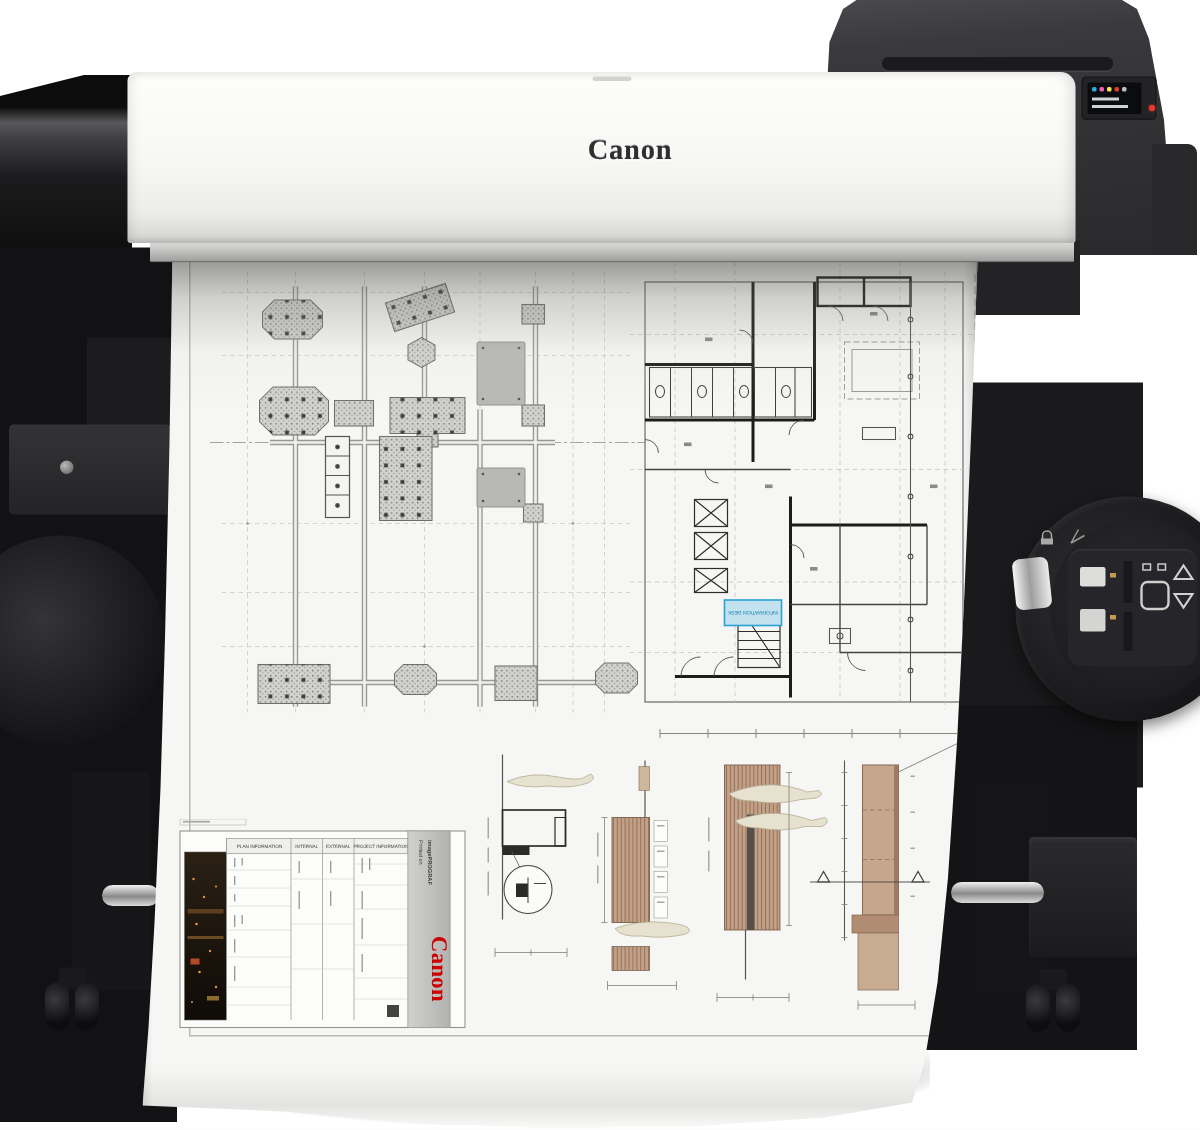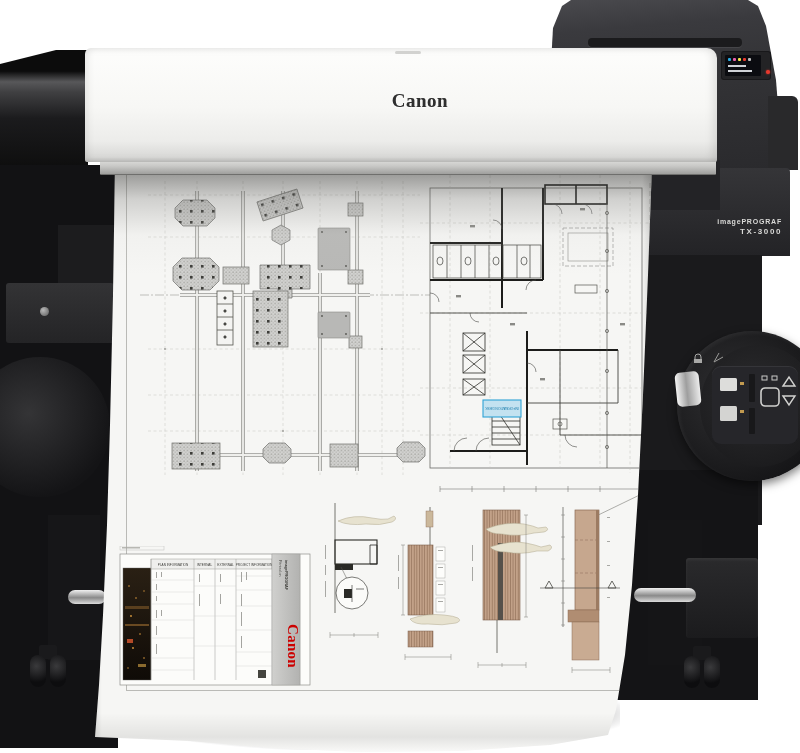--- a/index.html
+++ b/index.html
@@ -114,26 +114,20 @@
   <div class="abs right-edge"></div>
 
   <div class="abs left-body">
     <div class="abs lb-step"></div>
     <div class="abs lb-bracket"></div>
     <div class="abs lb-screw"></div>
     <div class="abs lb-drum"></div>
     <div class="abs lb-leg"></div>
   </div>
 
-  <div class="abs right-upper">
-    <div class="abs side-label">
-      <div class="l1">imagePROGRAF</div>
-      <div class="l2">TX-3000</div>
-    </div>
-  </div>
   <div class="abs right-mid"></div>
   <div class="abs right-low"></div>
 
   <div class="abs leg-right"></div>
   <div class="abs basket"></div>
   <div class="abs silver-bar sb-left"></div>
   <div class="abs silver-bar sb-right"></div>
   <div class="abs wheel w-left">
     <div class="fork"></div>
       <div class="tire t1"></div>

